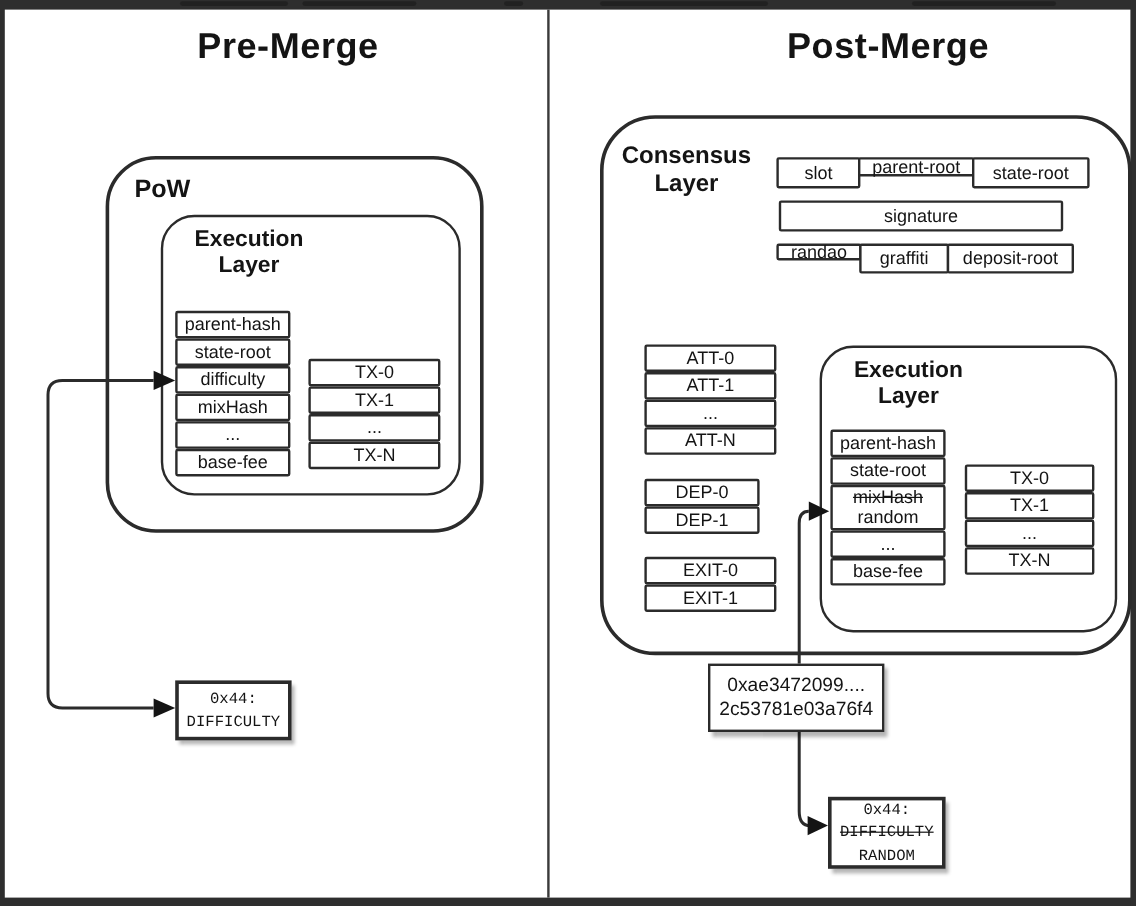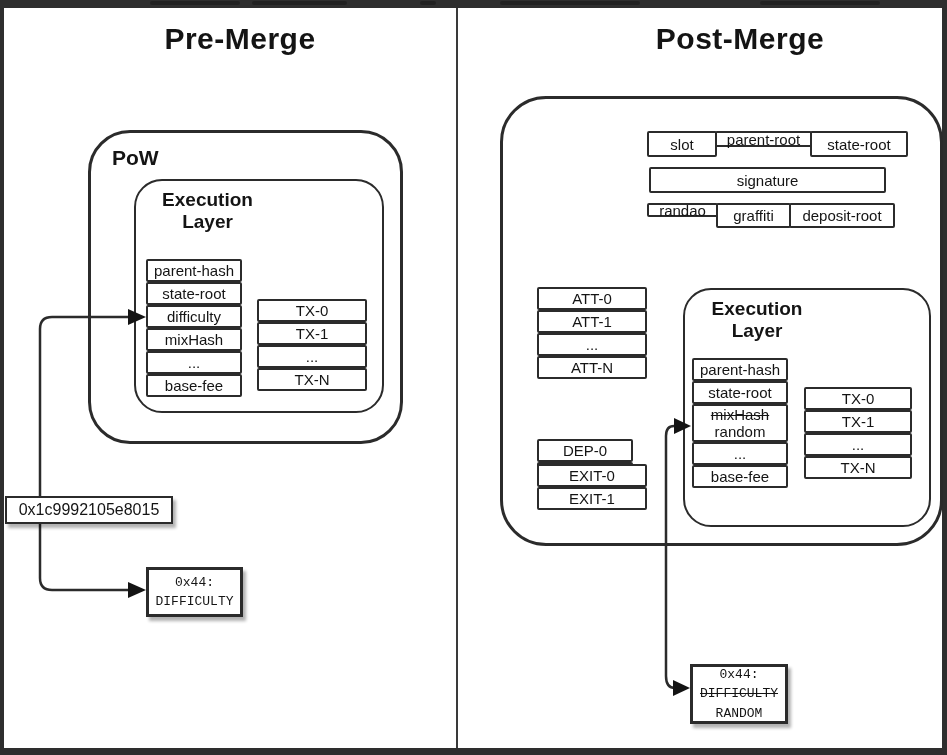--- a/index.html
+++ b/index.html
@@ -76,20 +76,21 @@
   <div class="stack" style="left:257px;top:299px;width:110px;">
     <div class="cell">TX-0</div>
     <div class="cell">TX-1</div>
     <div class="cell">...</div>
     <div class="cell">TX-N</div>
   </div>
 
   <div class="title" style="left:560px;top:22px;width:360px;">Post-Merge</div>
 
   <div class="roundbox" style="left:500px;top:96px;width:437px;height:444px;border-radius:46px;"></div>
+  <div class="boxlabel" style="left:508px;top:119px;width:128px;font-size:20px;">Consensus Layer</div>
 
   <div class="row" style="left:647px;top:131px;">
     <div class="cell" style="width:70px;height:26px;">slot</div>
     <div class="cell" style="width:97px;height:16px;margin-left:-2px;">parent-root</div>
     <div class="cell" style="width:98px;height:26px;margin-left:-2px;">state-root</div>
   </div>
 
   <div class="cell abs" style="left:649px;top:167px;width:237px;height:26px;">signature</div>
 
   <div class="row" style="left:647px;top:203px;">
@@ -98,21 +99,21 @@
     <div class="cell" style="width:106px;height:25px;margin-left:-2px;">deposit-root</div>
   </div>
 
   <div class="stack" style="left:537px;top:287px;width:110px;">
     <div class="cell">ATT-0</div>
     <div class="cell">ATT-1</div>
     <div class="cell">...</div>
     <div class="cell">ATT-N</div>
   </div>
 
-  <div class="stack" style="left:537px;top:399px;width:96px;margin-top:40px;">
+  <div class="stack" style="left:537px;top:399px;width:96px;">
     <div class="cell">DEP-0</div>
     <div class="cell">DEP-1</div>
   </div>
 
   <div class="stack" style="left:537px;top:464px;width:110px;">
     <div class="cell">EXIT-0</div>
     <div class="cell">EXIT-1</div>
   </div>
 
   <div class="roundbox" style="left:683px;top:288px;width:244px;height:235px;border-radius:28px;border-width:2.5px;"></div>
@@ -140,29 +141,30 @@
 
     <path d="M 128,317 H 52 Q 40,317 40,329 V 578 Q 40,590 52,590 H 128" fill="none" stroke="#2b2b2b" stroke-width="2.5"></path>
     <polygon points="146,317 128,309 128,325" fill="#141414"></polygon>
     <polygon points="146,590 128,582 128,598" fill="#141414"></polygon>
 
     <path d="M 674,426 Q 666,426 666,436 V 676 Q 666,688 675,688" fill="none" stroke="#2b2b2b" stroke-width="2.5"></path>
     <polygon points="691,426 674,418 674,434" fill="#141414"></polygon>
     <polygon points="690,688 673,680 673,696" fill="#141414"></polygon>
   </svg>
 
-  <div class="callout hashtext" style="left:5px;top:496px;width:168px;height:28px;">
-    <span>0x1c9992105e8015</span>
-  </div>
 
   <div class="callout slotbox" style="left:146px;top:567px;width:97px;height:50px;">
     <span>0x44:</span>
     <span>DIFFICULTY</span>
   </div>
 
+  <div class="callout hashtext" style="left:590px;top:553px;width:147px;height:57px;">
+    <span>0xae3472099....</span>
+    <span>2c53781e03a76f4</span>
+  </div>
 
   <div class="callout slotbox" style="left:690px;top:664px;width:98px;height:60px;">
     <span>0x44:</span>
     <span class="strike">DIFFICULTY</span>
     <span>RANDOM</span>
   </div>
 
 </div>
 
 </body></html>

